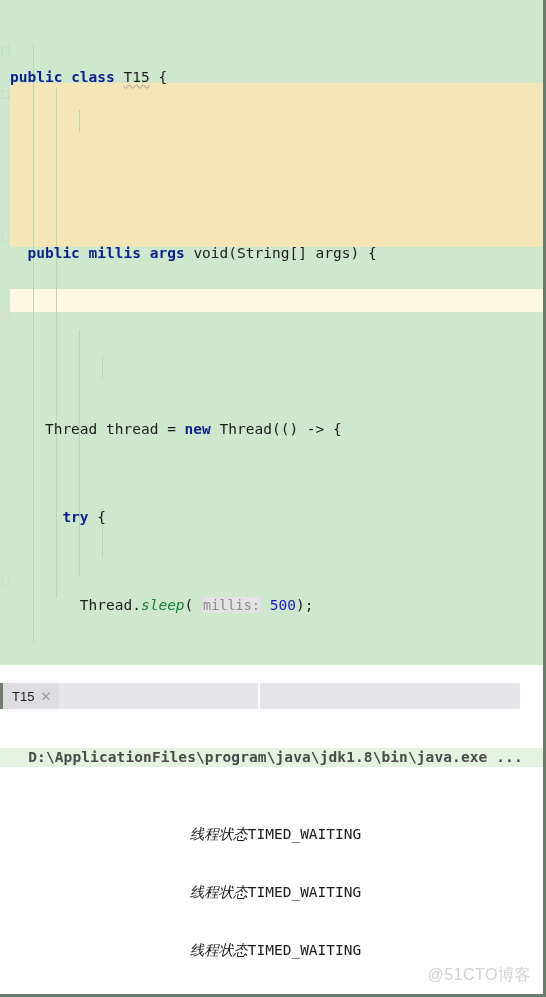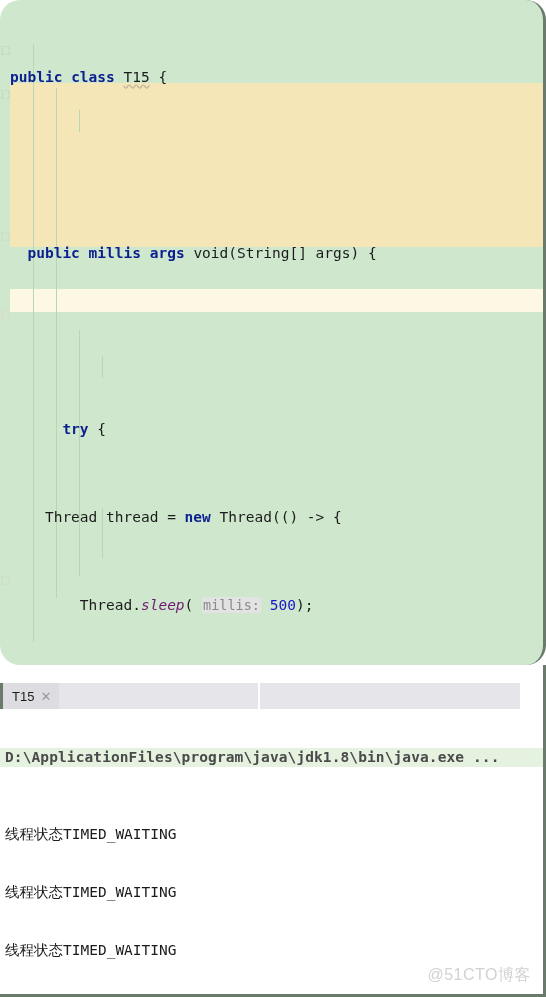--- a/index.html
+++ b/index.html
@@ -26,21 +26,20 @@
   .editor {
     position: absolute;
     left: 0;
     top: 0;
     width: 546px;
     height: 665px;
     background: #cfe8cd;
     border-right: 3px solid #6b7b6b;
     box-sizing: border-box;
     overflow: hidden;
-    border-radius: 20px;
   }
 
   .gutter {
     position: absolute;
     left: 0; top: 0;
     width: 10px; height: 100%;
     background: transparent;
     z-index: 5;
   }
   .fold {
@@ -99,21 +98,21 @@
   .ln {
     height: 22px;
     line-height: 22px;
     white-space: pre;
     padding-left: 10px;
   }
 
   .kw   { color: #0b1f8f; font-weight: bold; }
   .plain{ color: #1b1b1b; }
   .num  { color: #1616c8; }
-  .mth  { color: #701a75; font-style: italic; }
+  .mth  { color: #15803d; font-style: italic; }
   .hint {
     color: #8a8a8a;
     background: #e3e3e3;
     border-radius: 2px;
     padding: 0 1px;
     font-size: 13.5px;
     margin-top: 14px;
   }
   .squig {
     text-decoration: underline wavy #c9b9a0;
@@ -176,30 +175,32 @@
     font-size: 14.5px;
     line-height: 19.3px;
     white-space: pre;
   }
   .oline {
     height: 19.3px;
     line-height: 19.3px;
     padding-left: 5px;
     color: #1b1b1b;
     white-space: pre;
+    text-align: center;
   }
   .oline.cmd {
     background: #e5f2e0;
     color: #4a4a4a;
     font-weight: bold;
     letter-spacing: 0.1px;
   }
   .oline .cn {
     font-family: "DejaVu Sans", "Liberation Sans", sans-serif;
     font-size: 14.5px;
+    font-style: italic;
   }
 
   .watermark {
     position: absolute;
     right: 12px;
     bottom: 8px;
     color: #d2d2d2;
     font-family: "Liberation Sans", sans-serif;
     font-size: 16px;
     letter-spacing: 0.5px;
@@ -256,23 +257,23 @@
     <div class="code">
 
       <div class="ln"><span class="kw">public</span> <span class="kw">class</span> <span class="plain squig">T15</span> <span class="plain">{</span></div>
 
       <div class="ln"> </div>
 
       <div class="ln">  <span class="kw">public</span> <span class="kw">millis</span> <span class="kw">args</span> <span class="plain">void(String[] args) {</span></div>
 
       <div class="ln"> </div>
 
+      <div class="ln">    <span class="plain">Thread thread = </span><span class="kw">new</span> <span class="plain">Thread(() -&gt; {</span></div>
+
       <div class="ln">      <span class="kw">try</span> <span class="plain">{</span></div>
-
-      <div class="ln">    <span class="plain">Thread thread = </span><span class="kw">new</span> <span class="plain">Thread(() -&gt; {</span></div>
 
       <div class="ln">        <span class="plain">Thread.</span><span class="mth">sleep</span>( <span class="hint">millis:</span> <span class="num">500</span><span class="plain">);</span></div>
 
       
 
       
 
       
 
       

